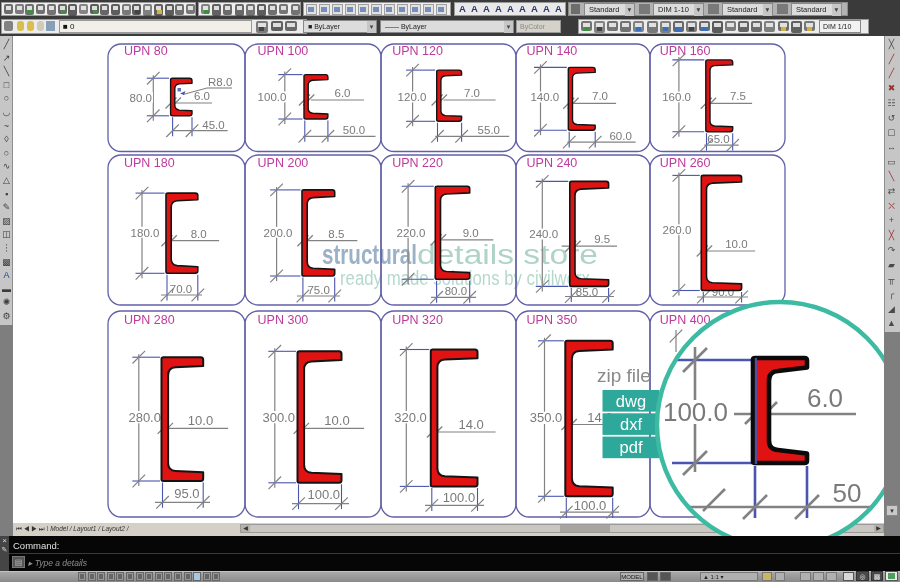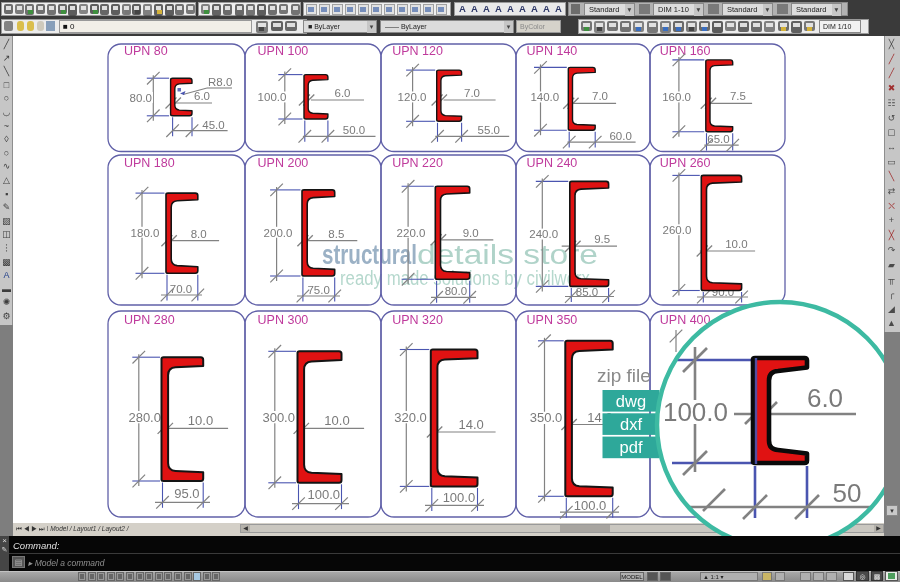--- a/index.html
+++ b/index.html
@@ -237,24 +237,24 @@
 <div class="abs" style="left:13px;top:523px;width:871px;height:13px;background:#d4d0c8;"></div>
 <div class="abs" style="left:16px;top:525px;width:220px;height:11px;font-size:6.5px;color:#333;">⏮&nbsp;◀&nbsp;▶&nbsp;⏭&nbsp;<span style="font-style:italic">\ Model / Layout1 / Layout2 /</span></div>
 
 <div class="abs" style="left:240px;top:524px;width:644px;height:9px;background:#cac7c0;border:1px solid #9a9a9a;"></div>
 <div class="abs" style="left:560px;top:525px;width:50px;height:7px;background:#a8a5a0;"></div>
 <div class="abs" style="left:874px;top:525px;width:9px;height:7px;background:#b5b2ab;font-size:6px;text-align:center;line-height:7px;color:#333;">▶</div>
 <div class="abs" style="left:241px;top:525px;width:9px;height:7px;background:#b5b2ab;font-size:6px;text-align:center;line-height:7px;color:#333;">◀</div>
 
 <div class="abs" style="left:0px;top:536px;width:900px;height:35px;background:#060606;"></div>
 <div class="abs" style="left:0px;top:536px;width:9px;height:35px;background:#454545;color:#ddd;font-size:8px;text-align:center;">×<br><span style="font-size:7px">✎</span></div>
-<div class="abs" style="left:13px;top:540px;color:#e0e0e0;font-size:9.5px;font-style:italic;">Command:</div>
+<div class="abs" style="left:13px;top:540px;color:#e0e0e0;font-size:9.5px;">Command:</div>
 <div class="abs" style="left:9px;top:553px;width:891px;height:1px;background:#3a3a3a;"></div>
 <div class="abs" style="left:12px;top:556px;width:13px;height:12px;background:#555;border:1px solid #777;color:#bbb;font-size:8px;text-align:center;line-height:11px;">▤</div>
-<div class="abs" style="left:28px;top:558px;color:#909090;font-size:8.5px;font-style:italic;">▸ Model a command</div>
+<div class="abs" style="left:28px;top:558px;color:#909090;font-size:8.5px;font-style:italic;">▸ Type a details</div>
 
 <div class="abs" style="left:0px;top:571px;width:900px;height:11px;background:linear-gradient(#a8a8a8,#8a8a8a);border-top:1px solid #c2c2c2;"></div>
 <div class="abs" style="left:78.0px;top:572px;width:8px;height:9px;background:#989898;border:1px solid #666;"></div>
 <div class="abs" style="left:80.0px;top:574px;width:4px;height:5px;background:#666;"></div>
 <div class="abs" style="left:87.6px;top:572px;width:8px;height:9px;background:#989898;border:1px solid #666;"></div>
 <div class="abs" style="left:89.6px;top:574px;width:4px;height:5px;background:#666;"></div>
 <div class="abs" style="left:97.2px;top:572px;width:8px;height:9px;background:#989898;border:1px solid #666;"></div>
 <div class="abs" style="left:99.2px;top:574px;width:4px;height:5px;background:#666;"></div>
 <div class="abs" style="left:106.8px;top:572px;width:8px;height:9px;background:#989898;border:1px solid #666;"></div>
 <div class="abs" style="left:108.8px;top:574px;width:4px;height:5px;background:#666;"></div>

